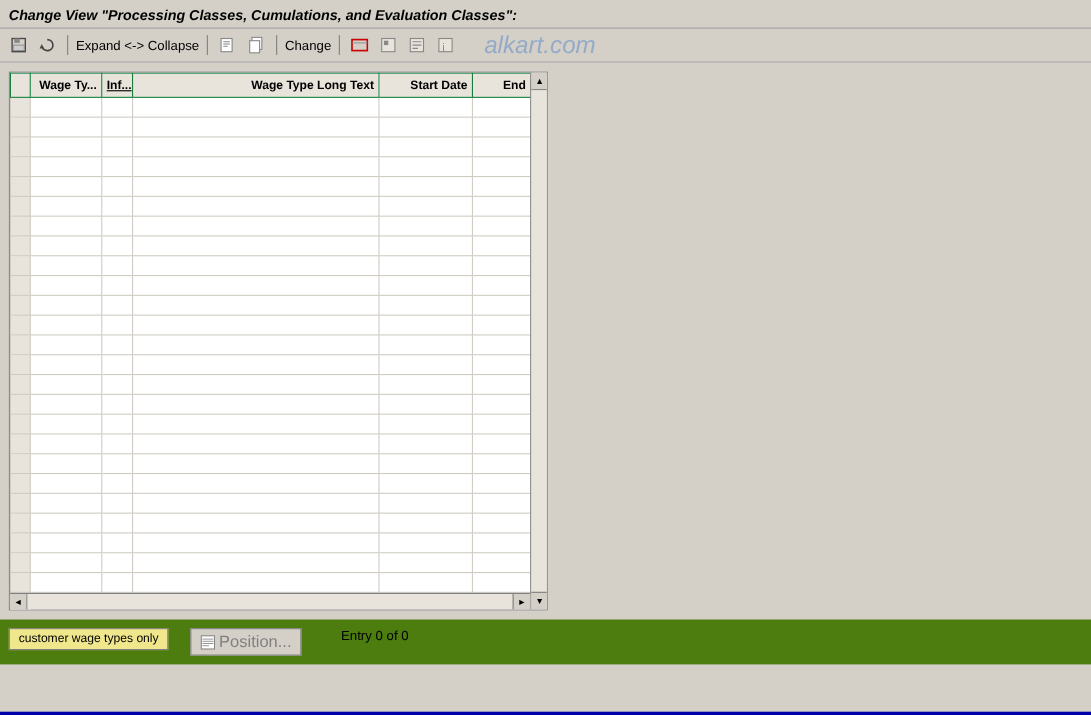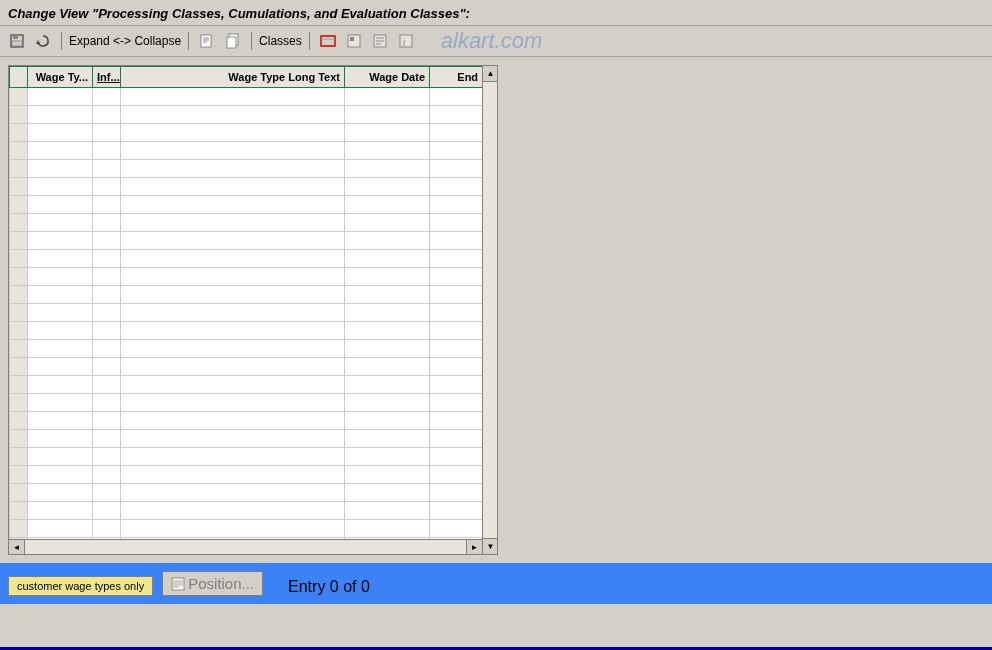--- a/index.html
+++ b/index.html
@@ -115,23 +115,23 @@
     .col-inf { width: 28px; text-decoration: underline; }
     .col-long-text { width: 224px; }
     .col-start-date { width: 85px; }
     .col-end-date { width: 80px; margin-left: 11px; }
     .col-settings { width: 22px; }
 
     
     .status-bar {
       padding: 8px 8px;
       display: flex;
-      align-items: flex-end;
-      gap: 9px;
-      background-color: #3b82f6;
+      align-items: flex-start;
+      gap: 20px;
+      background-color: #4d7c0f;
     }
 
     .customer-btn {
       background-color: #f0e68c;
       border: 1px solid #808080;
       padding: 3px 8px;
       font-size: 11px;
       cursor: pointer;
       white-space: nowrap;
     }
@@ -142,21 +142,21 @@
       gap: 3px;
       background-color: #d4d0c8;
       border: 1px solid #808080;
       padding: 3px 8px;
       font-size: 15px;
       cursor: pointer;
       color: #808080;
     }
 
     .entry-text {
-      font-size: 16px;
+      font-size: 12px;
       margin-left: 16px;
     }
 
     
     .settings-icon-cell {
       background-color: #e8e4dc;
       border: 1px solid #a0a0a0;
       text-align: center;
       font-size: 14px;
     }
@@ -217,21 +217,21 @@
 
   <div class="toolbar-btn" title="Copy">
     <svg width="16" height="16" viewBox="0 0 16 16">
       <rect x="4" y="1" width="9" height="11" fill="white" stroke="#888" stroke-width="1"></rect>
       <rect x="2" y="4" width="9" height="11" fill="white" stroke="#888" stroke-width="1"></rect>
     </svg>
   </div>
 
   <div class="toolbar-separator"></div>
 
-  <span class="toolbar-text">Classes</span>
+  <span class="toolbar-text">Change</span>
 
   <div class="toolbar-separator"></div>
 
   <div class="toolbar-btn">
     <svg width="16" height="16" viewBox="0 0 16 16">
       <rect x="1" y="3" width="14" height="10" fill="none" stroke="#c00" stroke-width="1.5"></rect>
       <line x1="1" y1="6" x2="15" y2="6" stroke="#888" stroke-width="0.8"></line>
     </svg>
   </div>
   <div class="toolbar-btn">
@@ -270,21 +270,21 @@
             <th class="col-wage-type">
               <span>Wage Ty...</span>
             </th>
             <th class="col-inf">
               <span>Inf...</span>
             </th>
             <th class="col-long-text">
               <span>Wage Type Long Text</span>
             </th>
             <th class="col-start-date">
-              <span>Wage Date</span>
+              <span>Start Date</span>
             </th>
             <th class="col-end-date">
               <span>End Date</span>
             </th>
             <th class="col-settings settings-icon-cell">
               <svg width="14" height="14" viewBox="0 0 14 14">
                 <rect x="0" y="0" width="14" height="14" fill="#e8e4dc" stroke="#a0a0a0" stroke-width="0.5"></rect>
                 <rect x="2" y="2" width="4" height="4" fill="#888"></rect>
                 <rect x="8" y="2" width="4" height="4" fill="#888"></rect>
                 <rect x="2" y="8" width="4" height="4" fill="#888"></rect>

